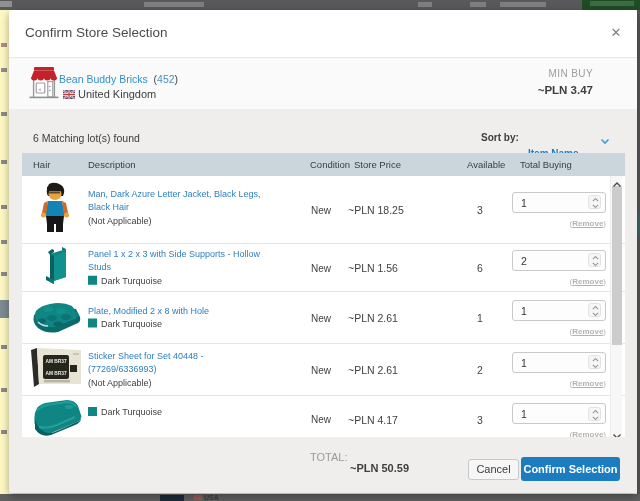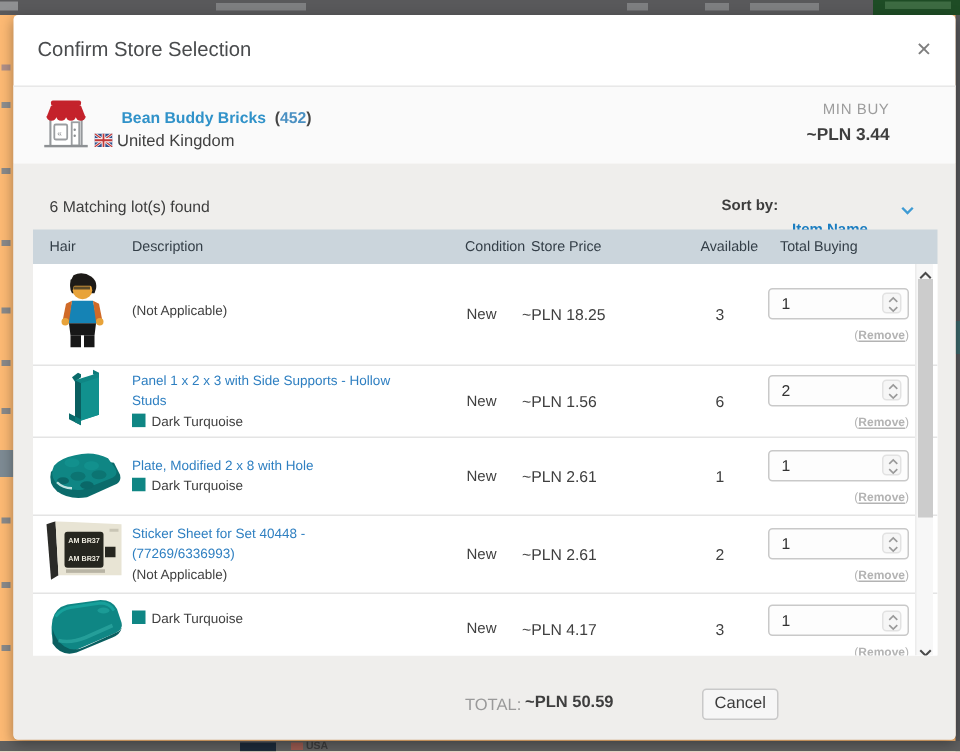--- a/index.html
+++ b/index.html
@@ -1,17 +1,17 @@
 <!DOCTYPE html>
 <html><head>
 <meta charset="utf-8">
 <style>
   * { margin:0; padding:0; box-sizing:border-box; }
   html,body { width:640px; height:501px; overflow:hidden; font-family:"Liberation Sans", sans-serif; }
-  #stage { position:relative; width:640px; height:501px; background:#fdba74; overflow:hidden; }
+  #stage { position:relative; width:640px; height:501px; background:#fef9c3; overflow:hidden; }
 
   
   .topbar { position:absolute; left:0; top:0; width:640px; height:10px; background:#59595b; }
   .greenbtn { position:absolute; left:582px; top:0; width:58px; height:10px; background:#1e4c25; }
   .gb-t { position:absolute; left:590px; top:1px; width:44px; height:5px; background:#3d6b42; }
   .tb-t1 { position:absolute; left:144px; top:2px; width:60px; height:5px; background:#7e7f81; }
   .tb-t0 { position:absolute; left:0px; top:1px; width:12px; height:6px; background:#8f9092; }
   .tb-t2 { position:absolute; left:418px; top:2px; width:14px; height:5px; background:#7e7f81; }
   .tb-t3 { position:absolute; left:470px; top:2px; width:16px; height:5px; background:#7e7f81; }
   .tb-t4 { position:absolute; left:500px; top:2px; width:46px; height:5px; background:#7e7f81; }
@@ -23,21 +23,21 @@
   .b-usa  { position:absolute; left:204px; top:494px; width:18px; height:6px; color:#3c3c3c; font-size:7px; line-height:7px; font-weight:bold; }
   .lfleck { position:absolute; width:6px; height:4px; }
 
   
   .modal { position:absolute; left:9px; top:10px; width:628px; height:483px; background:#fff; border-radius:3px; box-shadow:0 3px 9px rgba(0,0,0,.35); }
   .mtitle { position:absolute; left:16px; top:15px; font-size:13.5px; color:#494b4d; }
   .mclose { position:absolute; left:598px; top:14px; width:18px; height:18px; color:#7e7e7e; font-size:13px; line-height:18px; text-align:center; }
 
   .store { position:absolute; left:0; top:47px; width:628px; height:52px; background:#fafafa; border-top:1px solid #e8e8e8; }
   .sicon { position:absolute; left:20px; top:8px; }
-  .sname { position:absolute; left:72px; top:15px; font-size:10.5px; color:#3092c9;font-weight:bold; }
+  .sname { position:absolute; left:50px; top:15px; font-size:10.5px; color:#3092c9; }
   .sname .cnt { color:#454545; }
   .sname .cntn { color:#4a90c2; }
   .scty { position:absolute; left:54px; top:30px; font-size:11px; color:#404040; }
   .scty svg { vertical-align:-1px; margin-right:3px; }
   .minbuy { position:absolute; right:44px; top:10px; text-align:right; }
   .minbuy .l1 { font-size:10px; line-height:12px; color:#9d9d9d; letter-spacing:.4px; }
   .minbuy .l2 { font-size:11.5px; color:#3e3e3e; font-weight:bold; margin-top:4px; }
 
   .mbody { position:absolute; left:0; top:99px; width:628px; height:384px; background:#efeeec; border-radius:0 0 3px 3px; }
   .found { position:absolute; left:24px; top:23px; font-size:10.5px; color:#3d3d3d; }
@@ -66,21 +66,21 @@
   .spin svg { position:absolute; left:2px; top:1px; }
   .remove { margin-top:6px; text-align:right; font-size:8px; color:#b3b3b3; }
   .remove u { text-decoration:underline;font-weight:bold; }
 
   
   .sbar { position:absolute; left:588px; top:0; width:12px; height:261px; background:#f7f7f7; border-left:1px solid #ececec; }
   .sthumb { position:absolute; left:1px; top:10px; width:10px; height:159px; background:#cccccc; }
   .sarr { position:absolute; left:0; width:12px; height:10px; }
 
   .foot { position:absolute; left:0; top:338px; width:628px; height:46px; }
-  .total-l { position:absolute; left:301px; top:17px; font-size:11px; color:#9a9a9a; }
+  .total-l { position:absolute; left:301px; top:4px; font-size:11px; color:#9a9a9a; }
   .total-v { position:absolute; left:341px; top:15px; font-size:11px; font-weight:bold; color:#3e3e3e; }
   .btn-cancel { position:absolute; left:459px; top:12px; width:51px; height:21px; background:#f6f6f6; border:1px solid #c9c9c9; border-radius:3px; font-size:11px; color:#3c3c3c; text-align:center; line-height:19px; }
   .btn-confirm { position:absolute; left:512px; top:10px; width:99px; height:24px; background:#1c7cc0; border-radius:3px; font-size:11px; font-weight:bold; color:#fff; text-align:center; line-height:24px; }
 </style>
 </head>
 <body>
 <div id="stage">
 
   <div class="topbar"></div>
   <div class="tb-t0"></div>
@@ -137,21 +137,21 @@
             <rect width="12" height="9" fill="#30508c"></rect>
             <path d="M0 0 L12 9 M12 0 L0 9" stroke="#fff" stroke-width="1.8"></path>
             <path d="M0 0 L12 9 M12 0 L0 9" stroke="#c03a3a" stroke-width="0.9"></path>
             <rect x="4.8" width="2.4" height="9" fill="#fff"></rect>
             <rect y="3.1" width="12" height="2.8" fill="#fff"></rect>
             <rect x="5.4" width="1.2" height="9" fill="#c03a3a"></rect>
             <rect y="3.8" width="12" height="1.4" fill="#c03a3a"></rect>
           </svg>United Kingdom</div>
       <div class="minbuy">
         <div class="l1">MIN BUY</div>
-        <div class="l2">~PLN 3.44</div>
+        <div class="l2">~PLN 3.47</div>
       </div>
     </div>
 
     <div class="mbody">
       <div class="found">6 Matching lot(s) found</div>
       <div class="sortby">Sort by:</div>
       <div class="sortval">Item Name</div>
       <div class="sortchev"><svg width="10" height="7" viewBox="0 0 10 7">
             <polyline points="1.5,1.5 5,5 8.5,1.5" fill="none" stroke="#3e9bd4" stroke-width="1.6"></polyline>
           </svg></div>
@@ -178,20 +178,21 @@
                 <path d="M9 19 L5 21 L3 31 L7 33 Z" fill="#d06a28"></path>
                 <path d="M23 19 L27 21 L29 31 L25 33 Z" fill="#d06a28"></path>
                 <circle cx="4.5" cy="33" r="2.5" fill="#e8a33a"></circle>
                 <circle cx="27.5" cy="33" r="2.5" fill="#e8a33a"></circle>
                 <path d="M7 34 L25 34 L24 42 L8 42 Z" fill="#171717"></path>
                 <rect x="8" y="42" width="7" height="8" fill="#171717"></rect>
                 <rect x="17" y="42" width="7" height="8" fill="#171717"></rect>
               </svg>
             </div>
             <div class="cdesc" style="margin-top:-2px;">
+              <a>Man, Dark Azure Letter Jacket, Black Legs,<br>Black Hair</a>
               <div class="na">(Not Applicable)</div>
             </div>
             <div class="ccond">New</div>
             <div class="cprice">~PLN 18.25</div>
             <div class="cavail">3</div>
             <div class="cbuy">
               <div class="qty">
                   <span class="v">1</span>
                 <span class="spin">
                     <svg width="9" height="12" viewBox="0 0 9 12">
@@ -345,16 +346,17 @@
                   <polyline points="2.5,3.5 6,7 9.5,3.5" fill="none" stroke="#4a4a4a" stroke-width="1.4"></polyline>
                 </svg></div>
           </div>
         </div>
       </div>
 
       <div class="foot">
         <div class="total-l">TOTAL:</div>
         <div class="total-v">~PLN 50.59</div>
         <div class="btn-cancel">Cancel</div>
+        <div class="btn-confirm">Confirm Selection</div>
       </div>
     </div>
   </div>
 </div>
 
 </body></html>

